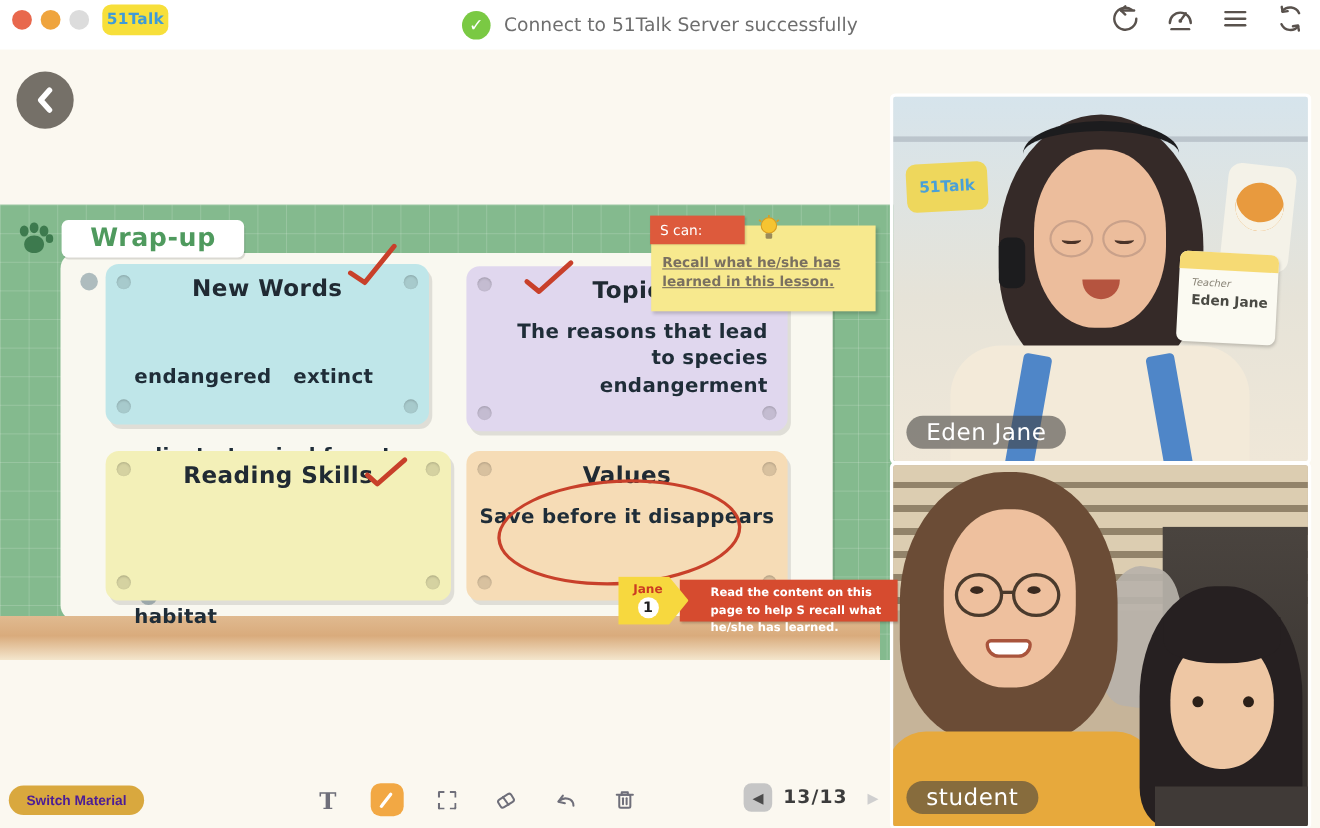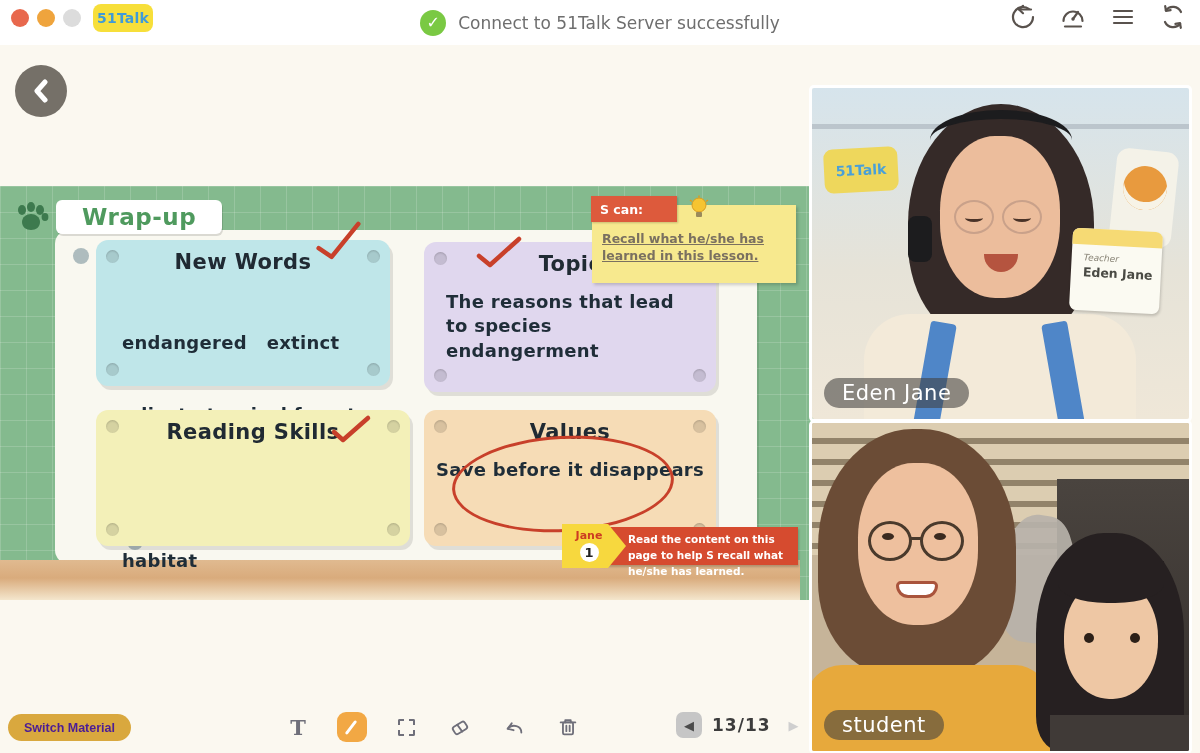--- a/index.html
+++ b/index.html
@@ -48,47 +48,47 @@
 
   .card { position:absolute; border-radius:12px; box-shadow:3px 4px 0 rgba(0,0,0,.10); }
   .card-dot { position:absolute; width:13px; height:13px; border-radius:50%; background:rgba(0,0,0,.12);
               box-shadow:inset 0 1px 2px rgba(0,0,0,.18); }
   .cd-tl{left:10px;top:10px;} .cd-tr{right:10px;top:10px;} .cd-bl{left:10px;bottom:10px;} .cd-br{right:10px;bottom:10px;}
   .card-title { text-align:center; font-weight:800; font-size:21px; color:#202a33; margin-top:10px; letter-spacing:0.4px; }
   .card-body  { font-weight:700; font-size:18px; color:#1f2d38; letter-spacing:0.3px; line-height:1.35; }
   .c-newwords { left:96px; top:54px; width:294px; height:146px; background:#bfe6e9; }
   .c-newwords .card-body { margin:8px 0 0 26px; white-space:pre; }
   .c-topic { left:424px; top:56px; width:292px; height:150px; background:#e0d7ee; }
-  .c-topic .card-body { margin:14px 18px 0 22px; }
+  .c-topic .card-body { margin:14px 18px 0 22px;text-align:right; }
   .c-reading { left:96px; top:224px; width:314px; height:136px; background:#f3f0b8; }
   .c-reading .card-body { text-align:center; margin-top:26px; }
   .c-values { left:424px; top:224px; width:292px; height:136px; background:#f6dcb6; }
   .c-values .card-body { text-align:center; margin-top:14px; }
 
   .check { position:absolute; }
   .check svg { width:100%; height:100%; }
   .chk { stroke:#c8402a; stroke-width:4.5; fill:none; stroke-linecap:round; stroke-linejoin:round; }
   .chk-newwords { left:312px; top:34px; width:54px; height:42px; transform:rotate(-6deg); }
   .chk-topic    { left:474px; top:48px; width:50px; height:36px; }
   .chk-reading  { left:330px; top:228px; width:42px; height:30px; }
 
   .values-ellipse { position:absolute; left:452px; top:250px; width:222px; height:96px;
                     border:3.5px solid #c8402a; border-radius:50%; transform:rotate(-3deg); }
 
   .sticky { position:absolute; left:592px; top:19px; width:204px; height:78px; background:#f7e98e;
             box-shadow:2px 2px 3px rgba(0,0,0,.18); z-index:5; }
   .sticky-text { position:absolute; left:10px; top:26px; right:8px; color:#7a7060; font-weight:700;
                  font-size:12.5px; line-height:1.35;text-decoration:underline; }
   .sticky-tab { position:absolute; left:-1px; top:-9px; width:86px; height:26px; background:#dd5a3c;
-                color:#ffffff; font-weight:700; font-size:12.5px; display:flex; align-items:center;
+                color:#ffffff; font-weight:400; font-size:12.5px; display:flex; align-items:center;
                 padding-left:9px; box-shadow:1px 1px 2px rgba(0,0,0,.2); }
   .bulb { position:absolute; left:96px; top:-10px; width:22px; height:26px; }
 
   .step { position:absolute; left:562px; top:338px; z-index:6; }
-  .step-red { position:absolute; left:38px; top:3px; width:198px; height:38px; background:#d64b2f;
+  .step-red { position:absolute; left:56px; top:3px; width:198px; height:38px; background:#d64b2f;
               color:#ffffff; font-weight:800; font-size:10.5px; line-height:1.5; padding:5px 6px 4px 28px;
               box-shadow:1px 2px 2px rgba(0,0,0,.2); }
   .step-badge { position:absolute; left:0; top:0; width:64px; height:44px; background:#f7d83e;
                 clip-path:polygon(0 0, 72% 0, 100% 50%, 72% 100%, 0 100%);
                 display:flex; flex-direction:column; align-items:center; justify-content:center; z-index:2; }
   .step-label { color:#cc3b22; font-weight:800; font-size:11px; line-height:1; margin-right:10px; }
   .step-num { width:19px; height:19px; border-radius:50%; background:#ffffff; color:#222; font-weight:800;
               font-size:13px; display:flex; align-items:center; justify-content:center; margin:2px 10px 0 0; }
 
   

